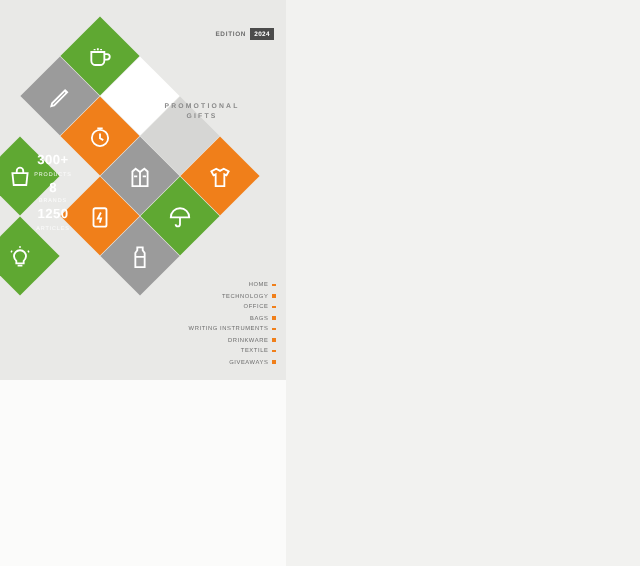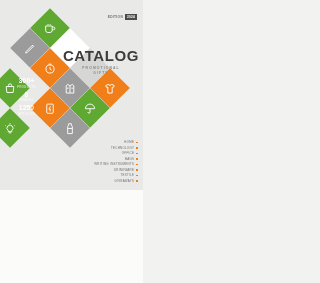--- a/index.html
+++ b/index.html
@@ -188,21 +188,20 @@
           <span class="ico">
             <svg width="13" height="13" viewBox="0 0 24 24" fill="none" stroke="#ffffff" stroke-width="1.7">
               <path d="M9.5 2.8h5v2.6l1.8 2.6V21H7.7V8l1.8-2.6V2.8z"></path>
               <path d="M7.7 11.5h8.6"></path>
             </svg>
           </span>
         </div>
       </div>
 
       <div class="titleblock">
-        <div class="title">CATALOG</div>
         <div class="subtitle">
           <div>PROMOTIONAL</div>
           <div>GIFTS</div>
         </div>
       </div>
 
       <div class="stats">
         <div class="stat">
           <div class="num">300+</div>
           <div class="lbl">PRODUCTS</div>

